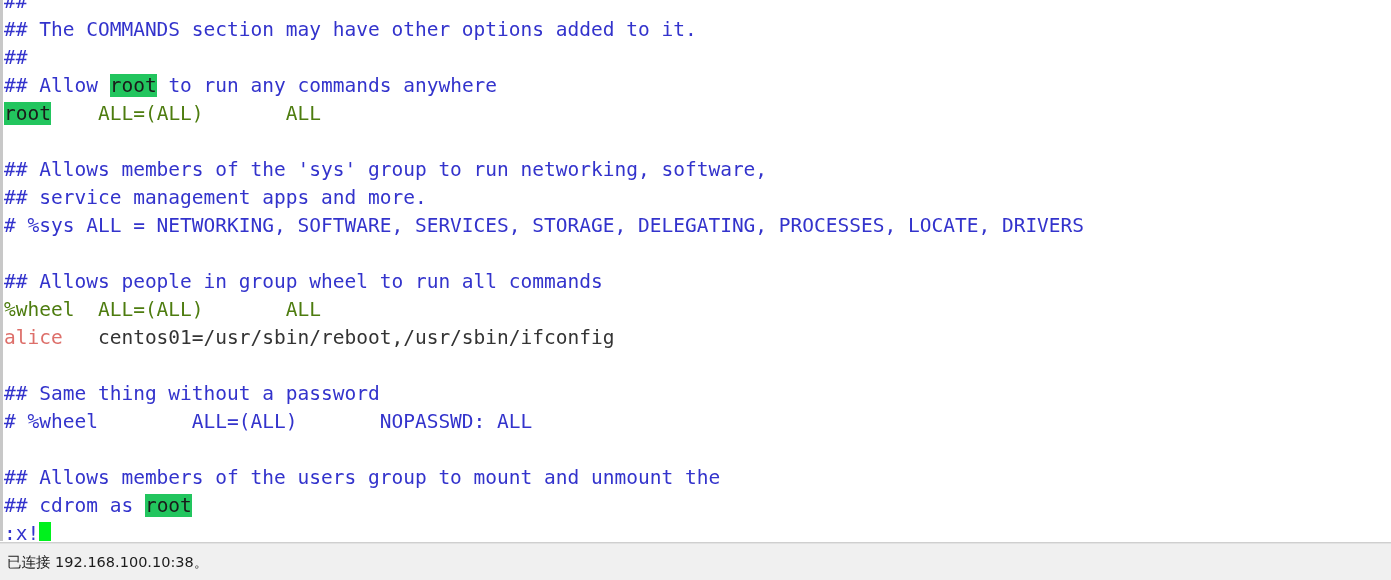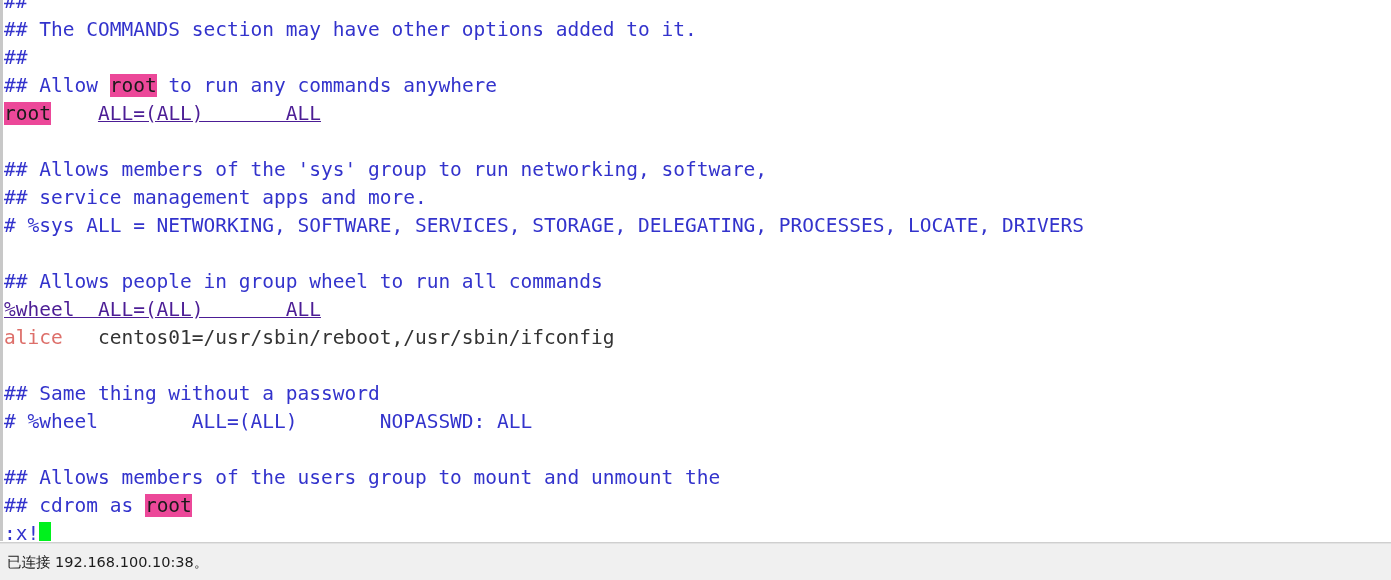--- a/index.html
+++ b/index.html
@@ -43,25 +43,25 @@
     line-height: 28px;
     letter-spacing: 0px;
     white-space: pre;
   }
   .tline {
     height: 28px;
     white-space: pre;
     padding-left: 1px;
   }
   .c-comment { color: #3333cc; }
-  .c-magenta { color: #4c1d95; text-decoration: underline; }
+  .c-magenta { color: #4d7c0f; }
   .c-salmon  { color: #dd6f6a; text-align: center; }
   .c-plain   { color: #333333; margin-top: 28px; }
   .c-hl {
-    background: #ec4899;
+    background: #22c55e;
     color: #1a1a1a;
   }
   .c-cursor {
     background: #00f11d;
     color: #00f11d;
   }
 
   
   #separator {
     flex: 0 0 2px;

